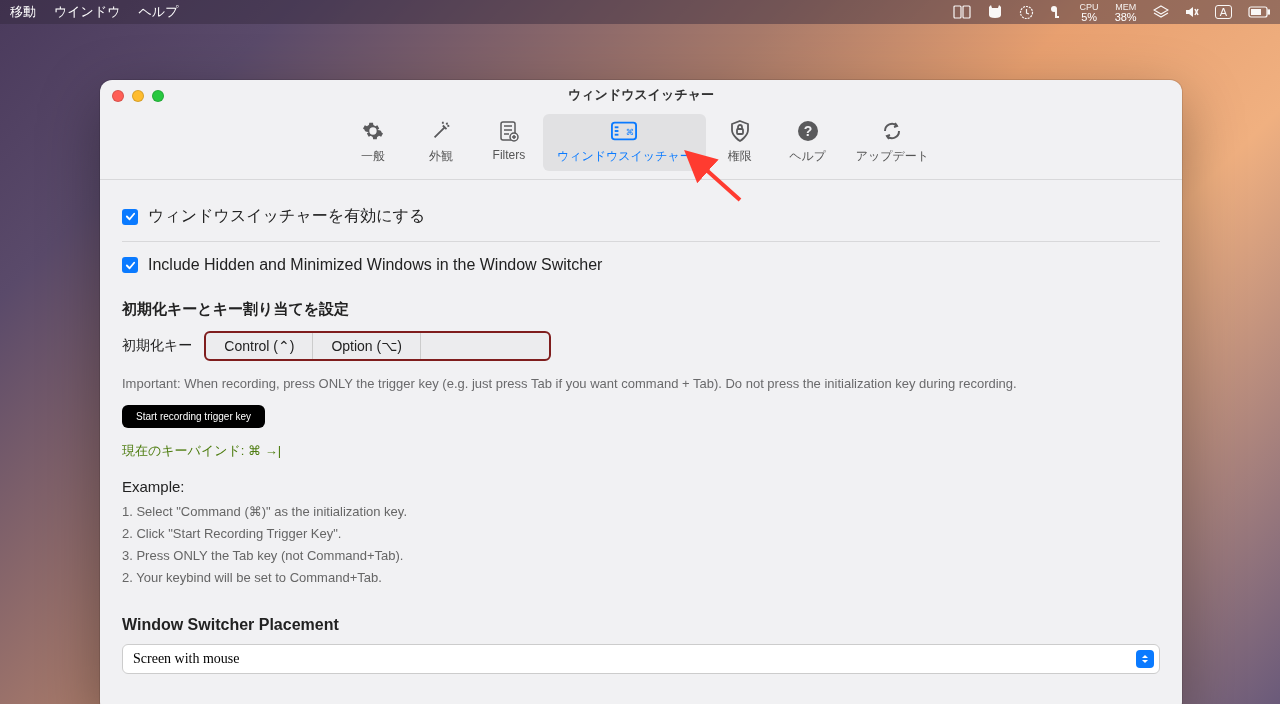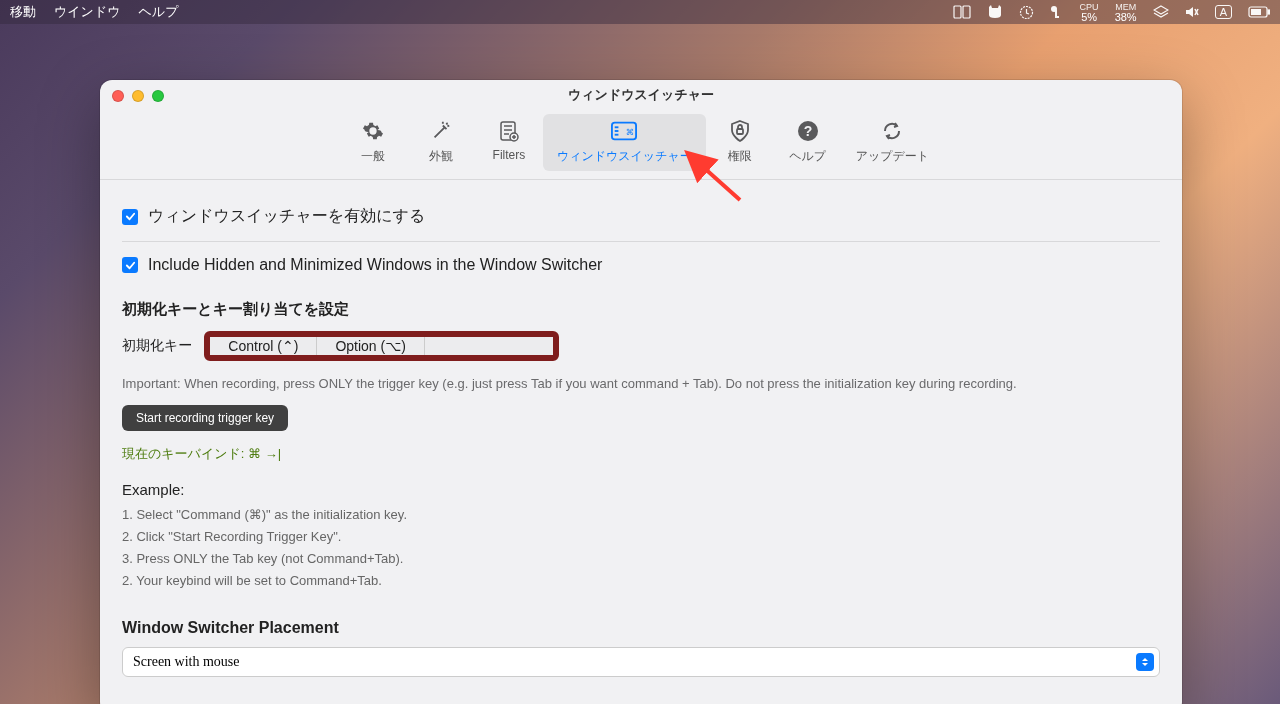--- a/index.html
+++ b/index.html
@@ -63,26 +63,26 @@
 .tool-item.active .tool-label { color:#0a7aff;}
 .content { padding:22px 22px 0; flex:1; overflow:hidden; color:#222;}
 .row-check { display:flex; align-items:center; gap:10px; padding:4px 0 14px; border-bottom:1px solid rgba(0,0,0,.1);}
 .row-check.last{border-bottom:none; padding-bottom:8px;}
 .chk { width:16px; height:16px; border-radius:3px; background:#0a7aff; display:inline-flex; align-items:center; justify-content:center;}
 .chk svg{width:11px;height:11px;}
 .chk-label{font-size:16px;}
 .section-head{font-weight:600; font-size:15px; margin:18px 0 12px;}
 .seg-row{display:flex; align-items:center; gap:12px;}
 .seg-label{font-size:14px;}
-.segmented{display:flex; border:6px solid #7f1d1d; border-radius:6px; overflow:hidden; background:#ececee; height:30px;}
+.segmented{display:flex; border:2px solid #7f1d1d; border-radius:6px; overflow:hidden; background:#ececee; height:30px;}
 .segmented button{border:none; background:transparent; padding:0 18px; font-size:14px; color:#222; border-right:1px solid #ccc; cursor:pointer;}
 .segmented button:last-child{border-right:none;margin-top:28px;}
 .segmented button.sel{background:#ffffff; box-shadow:0 0 0 1px rgba(0,0,0,.05) inset;}
 .note{font-size:13px; color:#6a6a6c; margin:14px 0 12px; line-height:1.4;}
-.rec-btn{background:#404040; color:#fff; border:none; border-radius:6px; padding:6px 14px; font-size:12px; cursor:pointer;}
+.rec-btn{background:#000000; color:#fff; border:none; border-radius:6px; padding:6px 14px; font-size:10px; cursor:pointer;}
 .current-kb{font-size:13px; color:#4d7c0f; margin:14px 0 6px;}
 .example-head{font-size:15px; color:#222; margin:18px 0 6px;}
 .example-list{font-size:13px; color:#666; line-height:1.7;}
 .placement-head{font-weight:700; font-size:16px; margin:26px 0 10px;}
 .select-wrap{position:relative;}
 .select-wrap select{width:100%; height:30px; border:1px solid #ccc; border-radius:6px; background:#fff; padding:0 28px 0 10px; font-size:14px; appearance:none;font-family:Liberation Serif, serif; -webkit-appearance:none;}
 .select-arrow{position:absolute; right:6px; top:50%; transform:translateY(-50%); width:18px; height:18px; background:#0a7aff; border-radius:4px; display:flex; flex-direction:column; align-items:center; justify-content:center; pointer-events:none;}
 .select-arrow::before,.select-arrow::after{content:""; border-left:3px solid transparent; border-right:3px solid transparent;}
 .select-arrow::before{border-bottom:3px solid #fff; margin-bottom:1px;}
 .select-arrow::after{border-top:3px solid #fff; margin-top:1px;}

